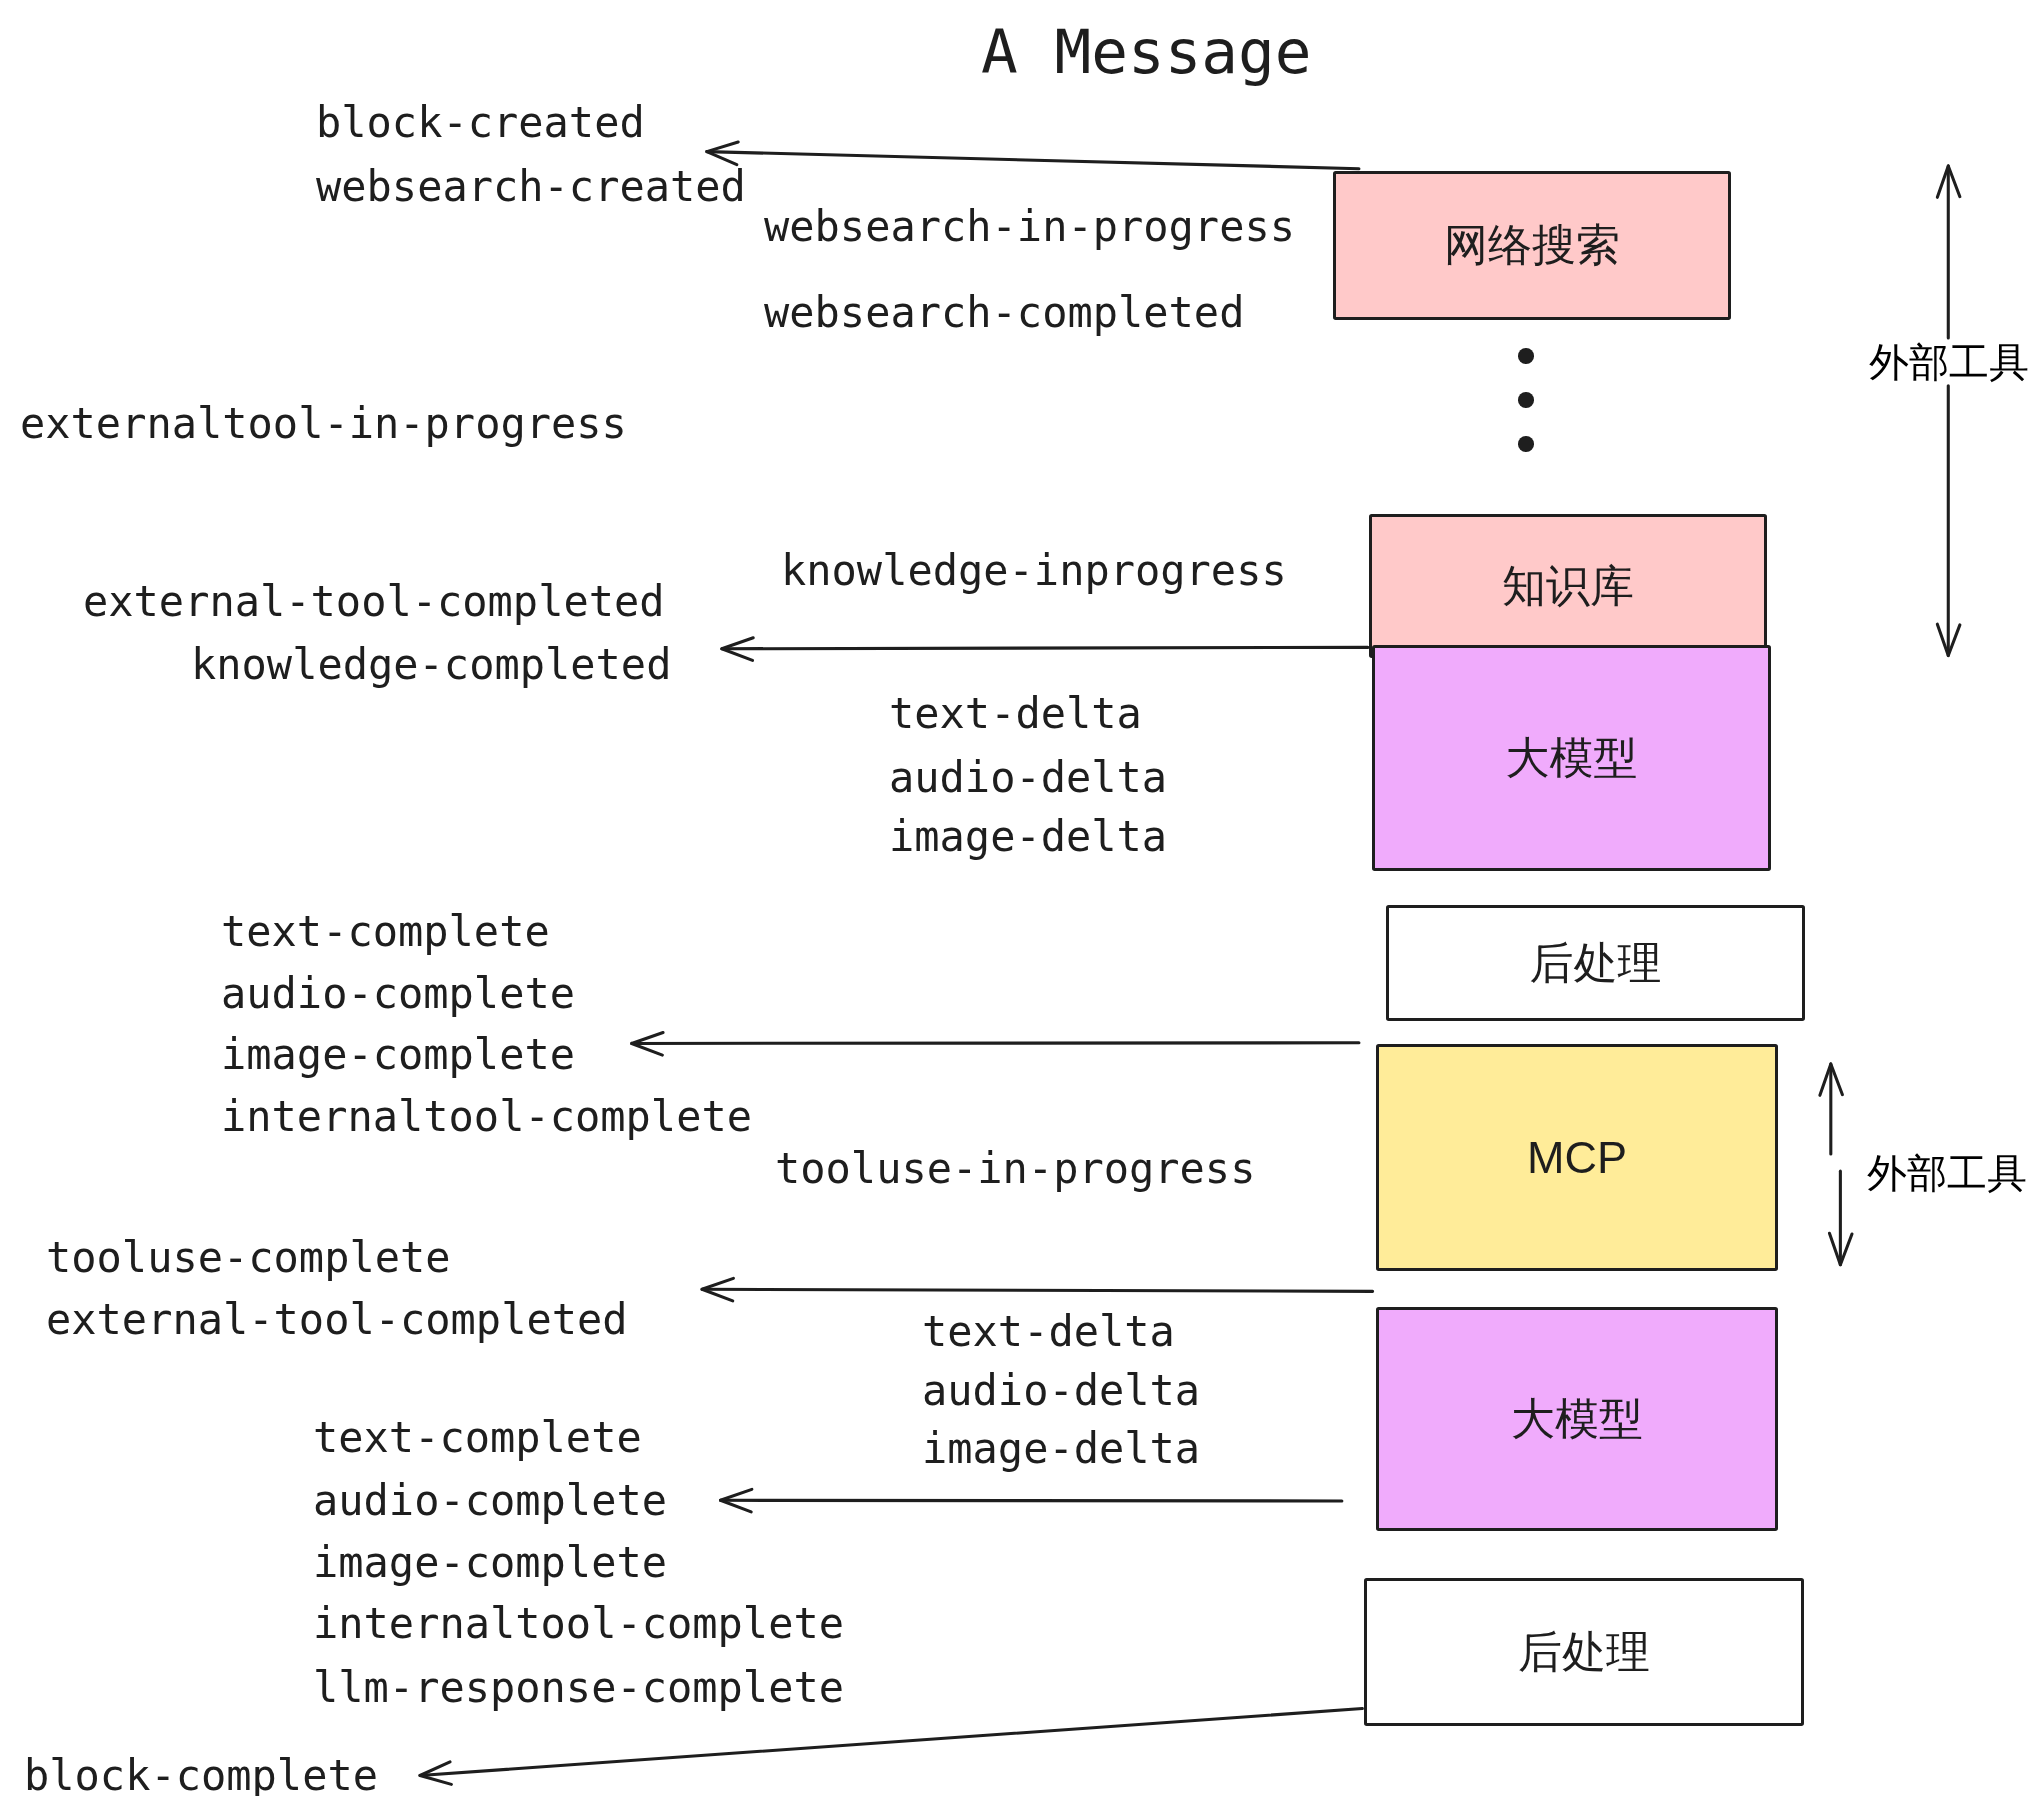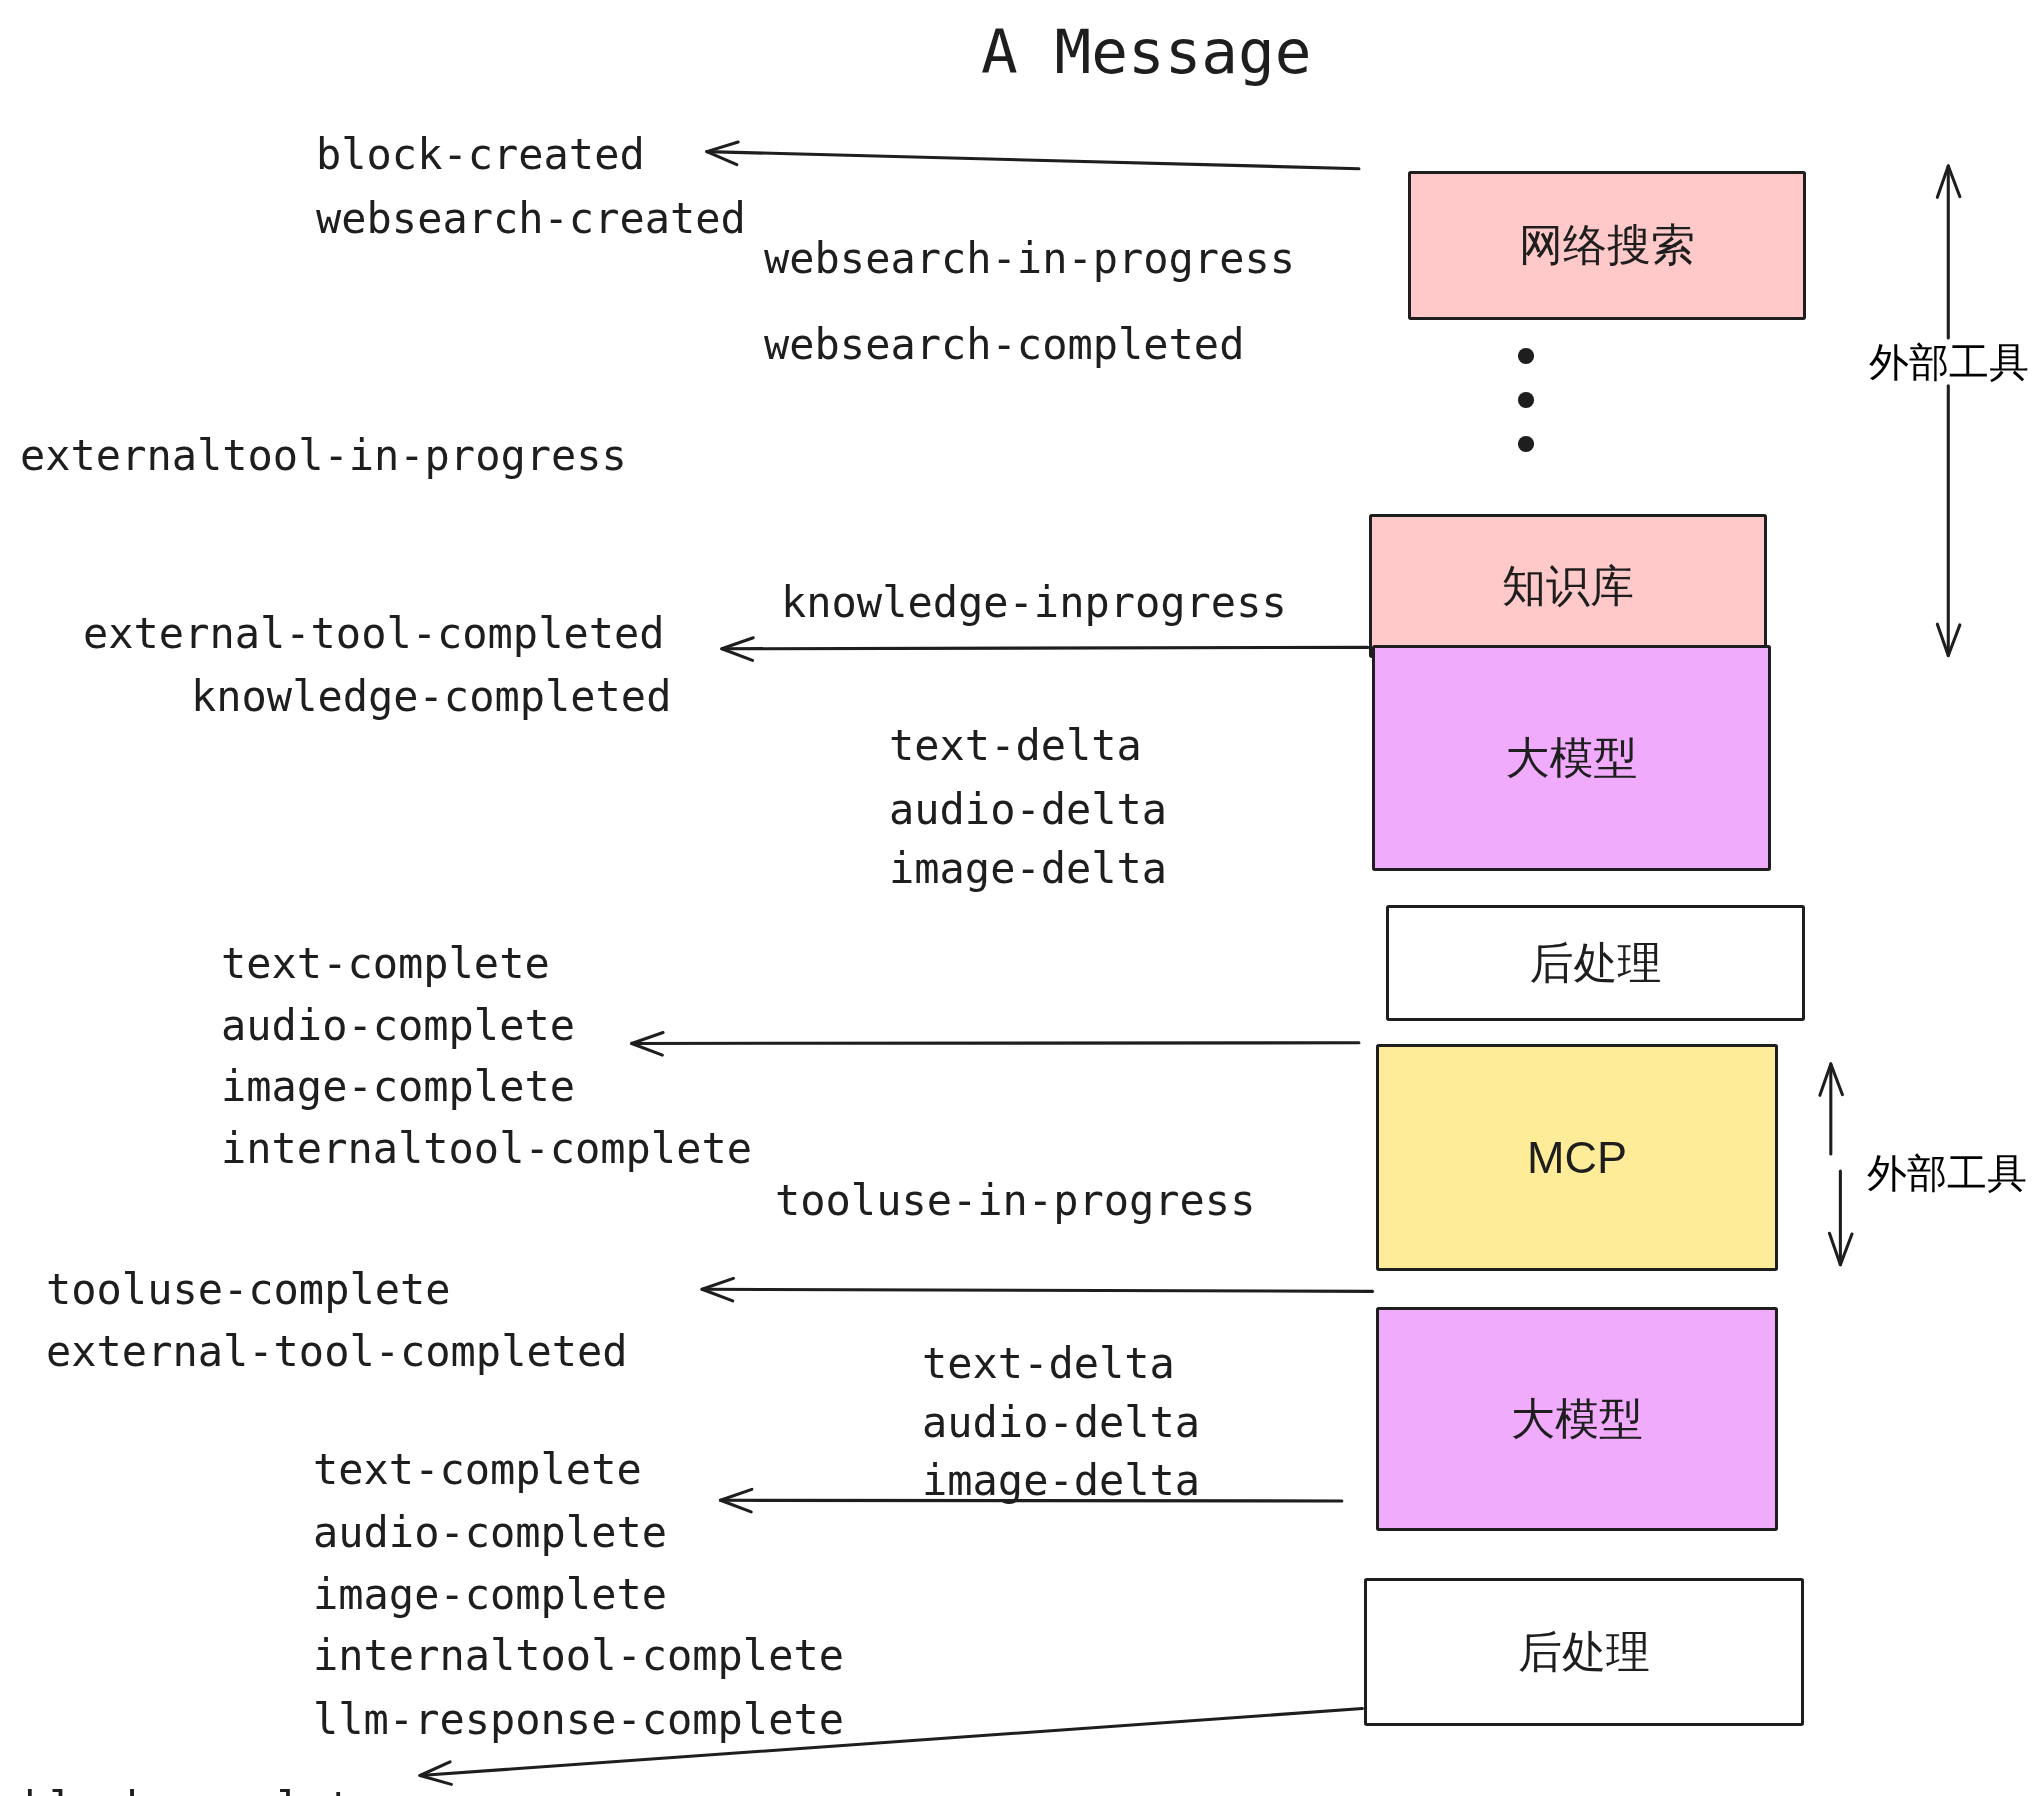--- a/index.html
+++ b/index.html
@@ -1,19 +1,19 @@
 <!DOCTYPE html>
 <html style="font-size:11px"><head>
 <meta charset="utf-8">
 <style>
   html,body{margin:0;padding:0;background:#ffffff;}
   #canvas{position:relative;width:2035px;height:1796px;background:#ffffff;overflow:hidden;}
   #arrows{position:absolute;left:0;top:0;width:2035px;height:1796px;z-index:1;}
   .lbl{position:absolute;font-family:"DejaVu Sans Mono","Liberation Mono",monospace;
-       font-size:42px;line-height:51px;color:#1e1e1e;white-space:nowrap;z-index:2;margin-top:32px;}
+       font-size:42px;line-height:51px;color:#1e1e1e;white-space:nowrap;z-index:2;}
   .title{position:absolute;font-family:"DejaVu Sans Mono","Liberation Mono",monospace;
        font-size:61px;color:#1e1e1e;white-space:nowrap;z-index:2;}
   .box{position:absolute;border:3.4px solid #1e1e1e;border-radius:2.7px;box-sizing:border-box;
        display:flex;align-items:center;justify-content:center;z-index:2;
        font-family:"DejaVu Sans","Liberation Sans",sans-serif;font-size:44px;color:#1e1e1e;}
   .pink{background:#ffc9c9}.green{background:#f0abfc}.yellow{background:#ffec99}.white{background:#ffffff}
   .mono{font-family:Liberation Sans, sans-serif;font-size:45px;}
   .dot{position:absolute;width:15.7px;height:15.7px;border-radius:50%;background:#1e1e1e;z-index:2;}
   .cjk{position:absolute;font-family:"DejaVu Sans","Liberation Sans",sans-serif;
        font-size:40px;line-height:48px;color:#000000;white-space:nowrap;z-index:2;}
@@ -98,21 +98,21 @@
   <div class="lbl" style="left:922px;top:1306px">text-delta</div>
   <div class="lbl" style="left:922px;top:1365px">audio-delta</div>
   <div class="lbl" style="left:922px;top:1423px">image-delta</div>
   <div class="lbl" style="left:313px;top:1412px">text-complete</div>
   <div class="lbl" style="left:313px;top:1475px">audio-complete</div>
   <div class="lbl" style="left:313px;top:1537px">image-complete</div>
   <div class="lbl" style="left:313px;top:1598px">internaltool-complete</div>
   <div class="lbl" style="left:313px;top:1662px">llm-response-complete</div>
   <div class="lbl" style="left:24px;top:1750px">block-complete</div>
 
-  <div class="box pink" style="left:1408px;top:171px;width:398px;height:149px">
+  <div class="box pink" style="left:1333px;top:171px;width:398px;height:149px">
     <span>网络搜索</span>
   </div>
   <div class="dot" style="left:1518px;top:348px"></div>
   <div class="dot" style="left:1518px;top:392px"></div>
   <div class="dot" style="left:1518px;top:436px"></div>
   <div class="box pink" style="left:1369px;top:514px;width:398px;height:144px">
     <span>知识库</span>
   </div>
   <div class="box green" style="left:1372px;top:645px;width:399px;height:226px">
     <span>大模型</span>

